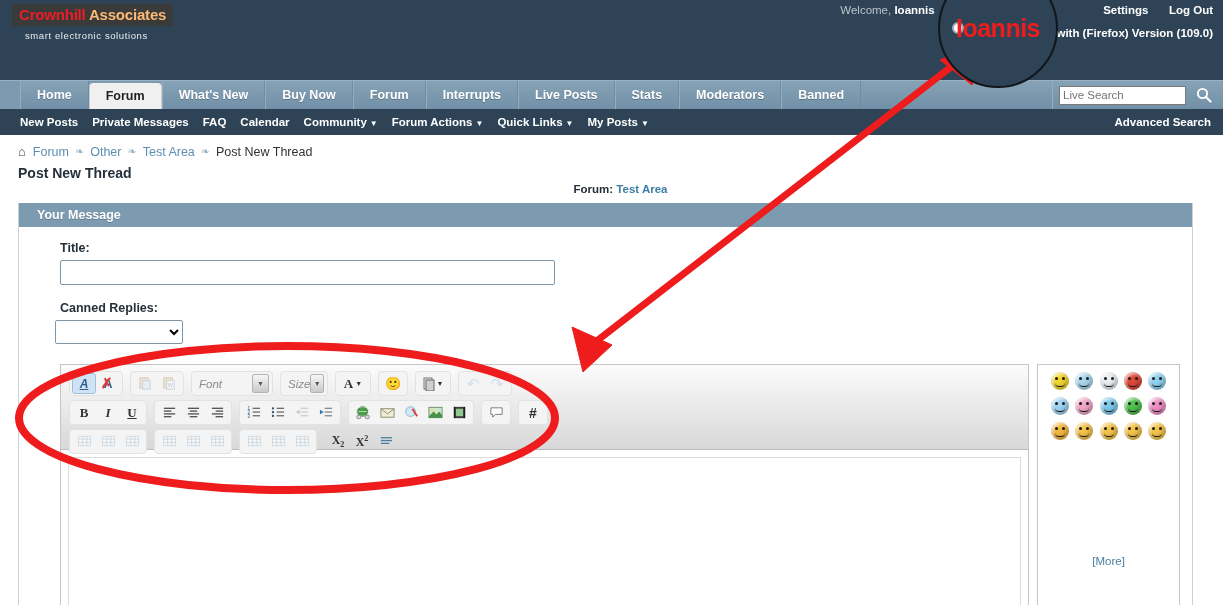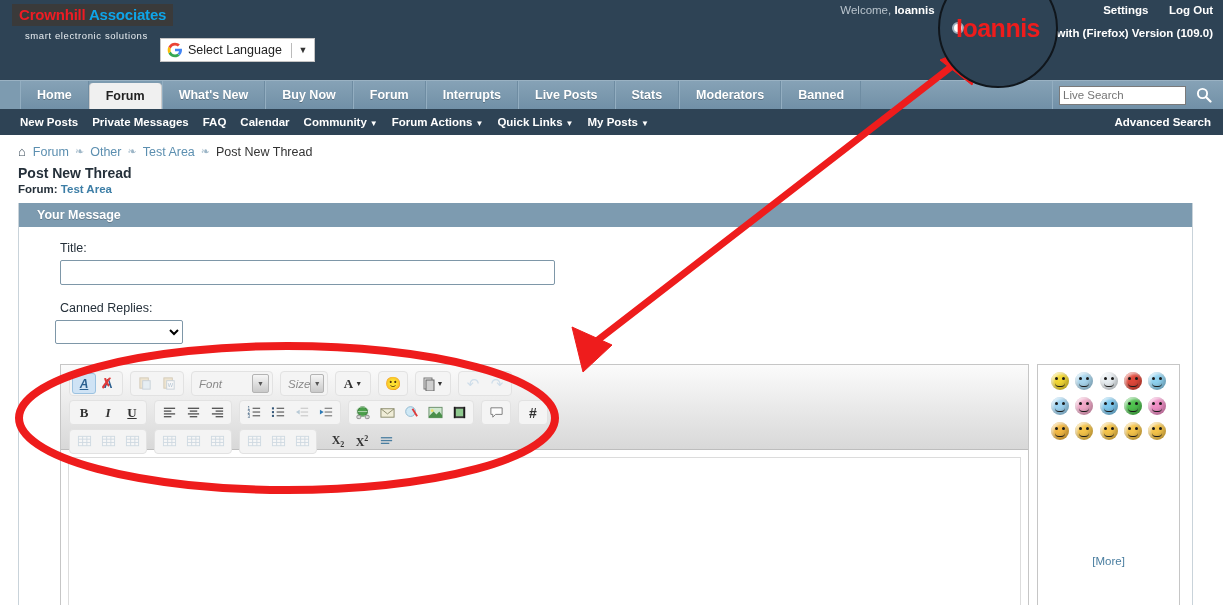--- a/index.html
+++ b/index.html
@@ -21,21 +21,21 @@
   }
   .logo-wrap { position:absolute; left:12px; top:4px; }
   .logo-box {
     display:inline-block;
     background:#3a3a3a;
     padding:2px 7px 3px 7px;
     font-size:15px; font-weight:bold;
     letter-spacing:-0.2px;
   }
   .logo-red { color:#ee1c24; }
-  .logo-white { color:#0ea5e9; }
+  .logo-white { color:#fdba74; }
   .logo-tag {
     color:#e9eef2; font-size:9.5px;
     margin-top:4px; margin-left:13px;
     letter-spacing:0.6px;
   }
 
   .lang-select {
     position:absolute; left:160px; top:38px;
     width:155px; height:24px;
     background:#ffffff;
@@ -162,42 +162,42 @@
   .bc-link { color:#5c8fb0; text-decoration:none; cursor:pointer; }
   .bc-cur { color:#333; }
   .bc-sep { color:#9db6c7; margin:0 6px; font-size:11px; }
 
   .page-title {
     font-size:14px; font-weight:bold; color:#25303a;
     padding-left:18px;
   }
   .page-sub {
     font-size:11.5px; font-weight:bold; color:#25303a;
-    padding-left:18px; margin-top:2px;
+    padding-left:18px; margin-top:2px;text-align:center;
   }
   .page-sub a { color:#3d7ea6; text-decoration:none; }
 
   .panel {
     margin:8px 30px 0 18px;
     border:1px solid #c9d3da;
     border-top:none;
     background:#fff;
   }
   .panel-head {
     background:#7d9bb0;
     height:24px;
     display:flex; align-items:center;
     padding-left:18px;
     color:#ffffff; font-size:12.5px; font-weight:bold;
     text-shadow:0 1px 0 rgba(0,0,0,.2);
   }
   .panel-body { padding:14px 0 0 22px; }
 
   .fld-label {
-    font-size:12.5px; font-weight:normal; color:#25303a;
+    font-size:12.5px; font-weight:bold; color:#25303a;
     margin-bottom:5px; margin-left:19px;
   }
   .title-input {
     width:495px; height:25px;
     border:1px solid #7e97a8;
     border-radius:2px;
     margin-left:19px;
     font-size:12.5px; padding:0 5px;
     font-family:"Liberation Sans",sans-serif;
   }
@@ -316,33 +316,20 @@
 <div class="header">
 
   <div class="logo-wrap">
     <div class="logo-box">
       <span class="logo-red">Crownhill</span>
       <span class="logo-white">Associates</span>
     </div>
     <div class="logo-tag">smart electronic solutions</div>
   </div>
 
-  <div class="lang-select">
-    <span class="g-icon">
-      <svg width="16" height="16" viewBox="0 0 48 48">
-        <path fill="#4285F4" d="M45 24c0-1.6-.1-2.7-.4-4H24v7.5h12c-.2 2-1.5 5-4.4 7l6.7 5.2C42.2 36 45 30.6 45 24z"></path>
-        <path fill="#34A853" d="M24 46c5.9 0 10.9-2 14.5-5.3l-6.9-5.4C29.7 36.6 27.1 37.5 24 37.5c-5.8 0-10.7-3.9-12.5-9.2l-7.1 5.5C8 41.2 15.4 46 24 46z"></path>
-        <path fill="#FBBC05" d="M11.5 28.3c-.5-1.4-.7-2.8-.7-4.3s.3-2.9.7-4.3l-7.1-5.5C2.9 17 2 20.4 2 24s.9 7 2.4 9.8l7.1-5.5z"></path>
-        <path fill="#EA4335" d="M24 10.5c3.3 0 6.2 1.1 8.5 3.3l6.1-6.1C34.9 4.2 29.9 2 24 2 15.4 2 8 6.8 4.4 14.2l7.1 5.5c1.8-5.3 6.7-9.2 12.5-9.2z"></path>
-      </svg>
-    </span>
-    <span class="lang-label">Select Language</span>
-    <span class="lang-div"></span>
-    <span class="lang-caret">▼</span>
-  </div>
 
   <div class="hdr-links">
     <span>Welcome,</span>
     <b>Ioannis</b>
     <span class="sp"></span>
     <a>Notifications</a>
     <span class="sp" style="width:72px"></span>
     <a>Settings</a>
     <span class="sp"></span>
     <a>Log Out</a>

